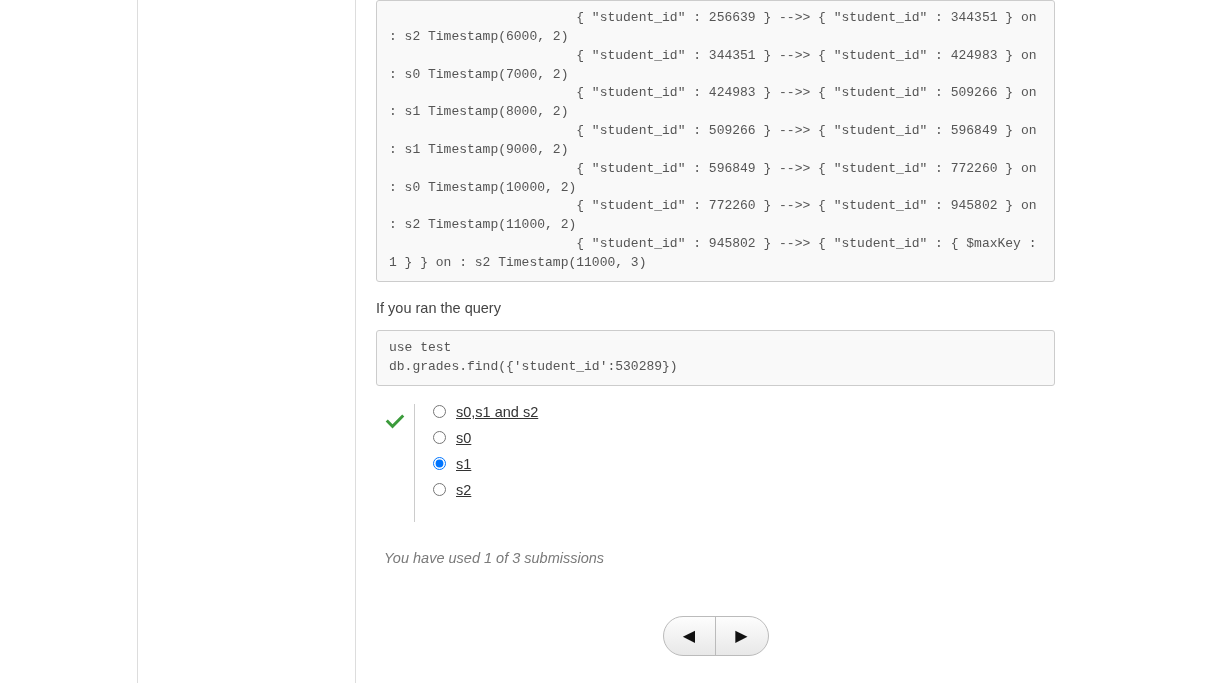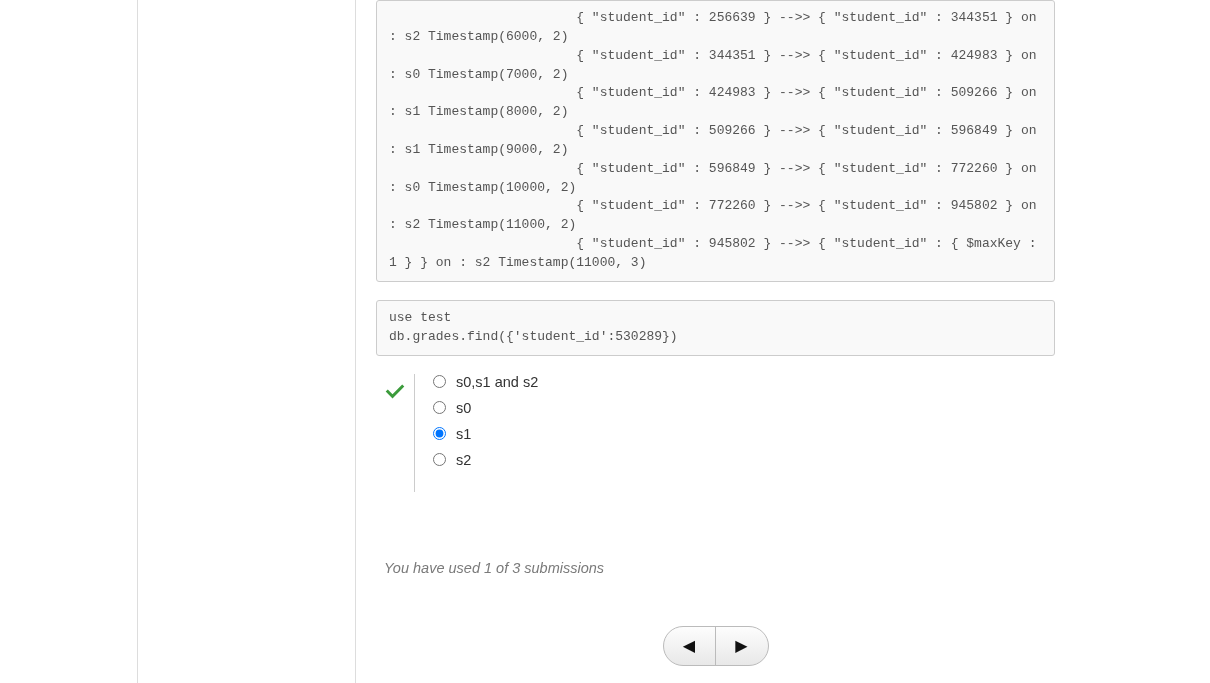--- a/index.html
+++ b/index.html
@@ -66,36 +66,37 @@
     display: flex;
     justify-content: center;
   }
   .check-icon {
     color: #3b9b3b;
   }
   .options-col {
     border-left: 1px solid #ccc;
     padding-left: 18px;
     padding-bottom: 14px;
+    text-decoration: underline;
   }
   .opt {
     display: flex;
     align-items: center;
     margin-bottom: 10px;
     font-size: 14.5px;
     color: #333;
   }
   .opt input[type="radio"] {
     margin-right: 10px;
   }
   .submissions {
     font-style: italic;
     color: #7a7a7a;
     font-size: 14.5px;
-    margin-top: 68px;
+    margin-top: 28px;
     margin-left: 8px;
   }
   .nav-buttons {
     display: flex;
     justify-content: center;
     margin-top: 50px;
   }
   .nav-pill {
     display: flex;
     border: 1px solid #bbb;
@@ -126,20 +127,21 @@
   <div class="main">
 
     <div class="code-block">                        { "student_id" : 256639 } --&gt;&gt; { "student_id" : 344351 } on : s2 Timestamp(6000, 2)
                         { "student_id" : 344351 } --&gt;&gt; { "student_id" : 424983 } on : s0 Timestamp(7000, 2)
                         { "student_id" : 424983 } --&gt;&gt; { "student_id" : 509266 } on : s1 Timestamp(8000, 2)
                         { "student_id" : 509266 } --&gt;&gt; { "student_id" : 596849 } on : s1 Timestamp(9000, 2)
                         { "student_id" : 596849 } --&gt;&gt; { "student_id" : 772260 } on : s0 Timestamp(10000, 2)
                         { "student_id" : 772260 } --&gt;&gt; { "student_id" : 945802 } on : s2 Timestamp(11000, 2)
                         { "student_id" : 945802 } --&gt;&gt; { "student_id" : { $maxKey : 1 } } on : s2 Timestamp(11000, 3)</div>
 
+    <div class="prompt-text">If you ran the query</div>
 
     <div class="code-block">use test
 db.grades.find({'student_id':530289})</div>
 
 
     <div class="answer-wrap">
       <div class="check-col">
         <span class="check-icon">
           <svg width="24" height="24" viewBox="0 0 24 24">
               <path fill="currentColor" d="M9.5 16.2 4.8 11.5l-2.1 2.1 6.8 6.8L21.3 8.6l-2.1-2.1z"></path>

